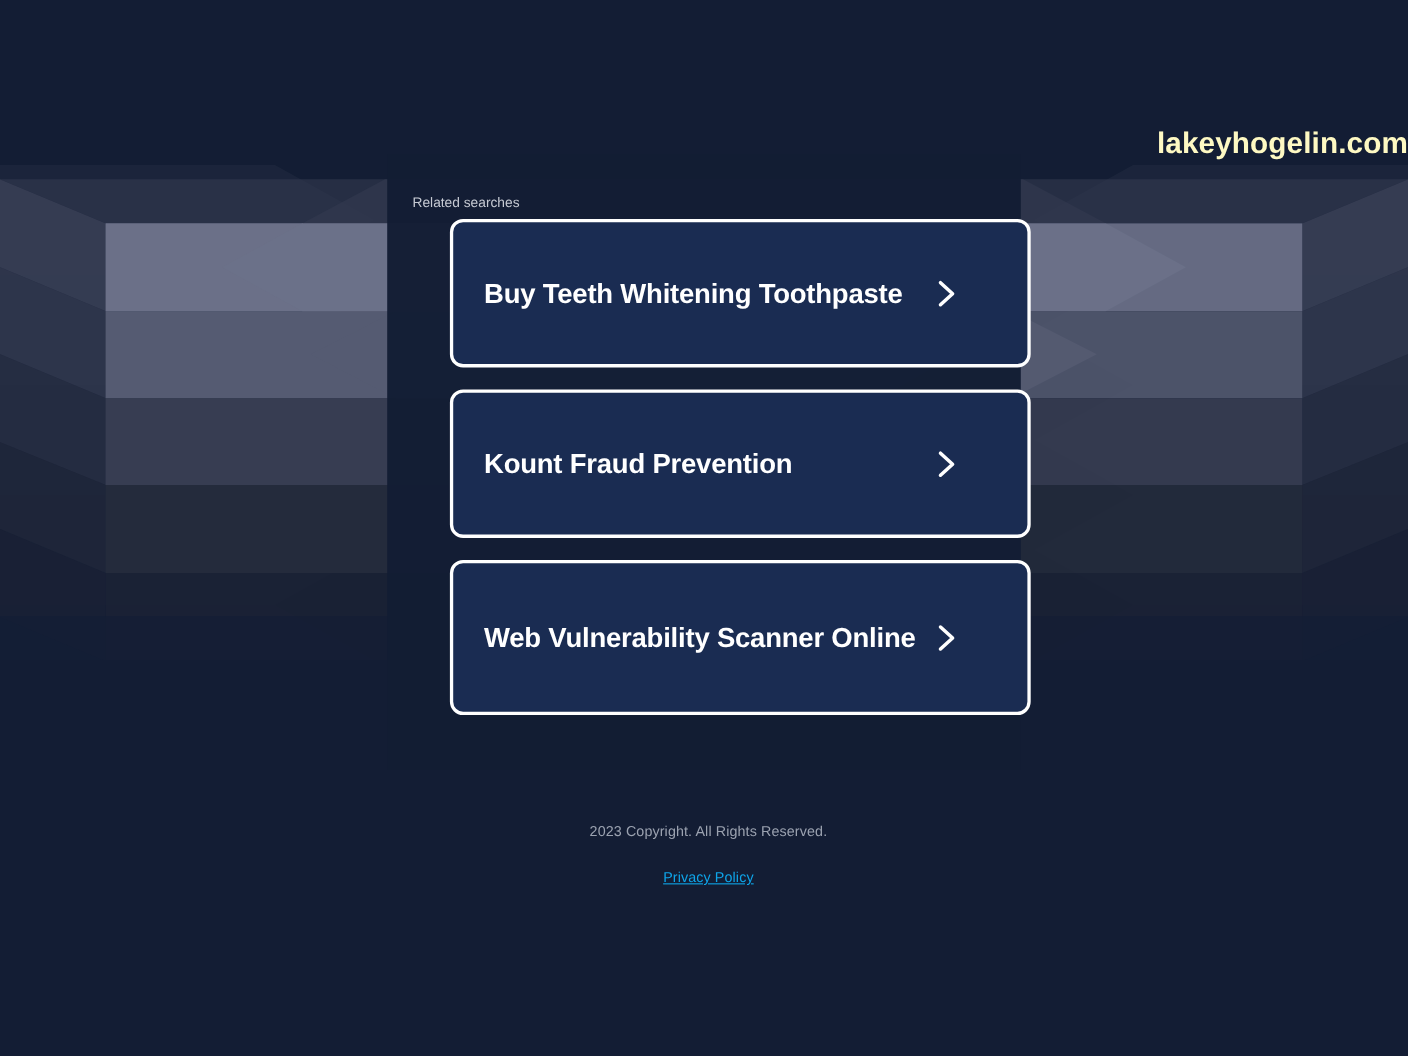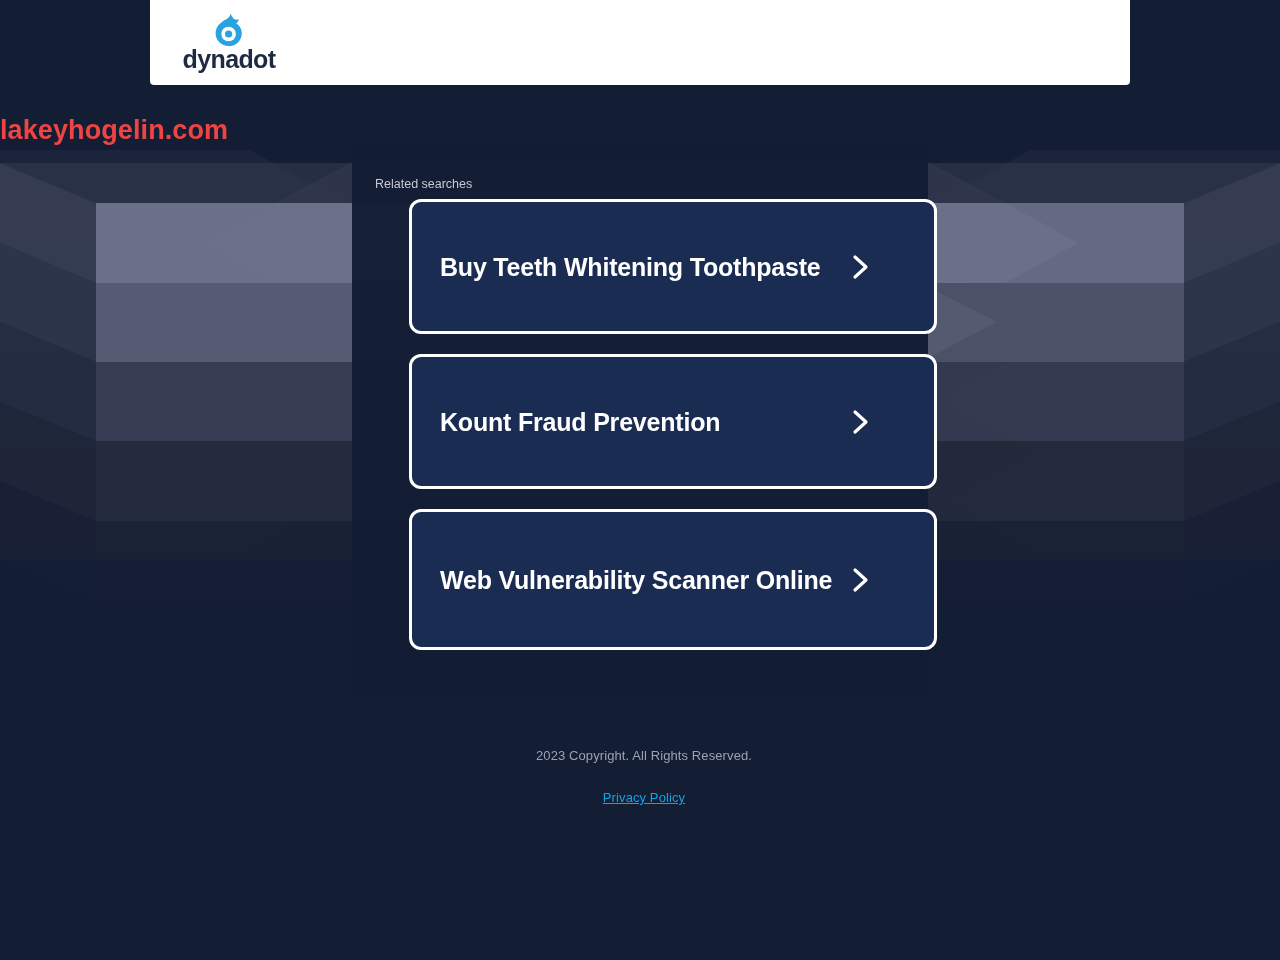--- a/index.html
+++ b/index.html
@@ -71,24 +71,24 @@
     color: #1c2a42;
     margin-top: -1px;
   }
 
   
   #domain-title {
     position: absolute;
     left: 0;
     top: 115px;
     width: 1280px;
-    text-align: left;
+    text-align: right;
     font-size: 27px;
     font-weight: bold;
-    color: #ef4444;
+    color: #fef9c3;
     letter-spacing: 0.1px;
   }
 
   
   #searches {
     position: absolute;
     left: 375px;
     top: 177px;
     width: 530px;
   }
@@ -229,37 +229,20 @@
 
     <rect x="0" y="560" width="1280" height="120" fill="#131d34" opacity="0.55"></rect>
     <rect x="0" y="600" width="1280" height="360" fill="#131d34" opacity="0.92"></rect>
 
     <rect x="352" y="140" width="576" height="560" fill="#131d34" opacity="0.97"></rect>
   </g>
 </svg>
 
 <div id="page">
 
-  <div id="header-band">
-    <div id="brand">
-      <svg id="brand-mark" viewBox="0 0 30 34" aria-hidden="true">
-        <path d="M16.6 0.4 C16.1 3.2 14.6 4.8 12.2 6.2
-                 C7.0 9.1 3.3 12.1 2.0 17.2
-                 C0.2 24.3 4.7 31.2 11.9 32.8
-                 C19.3 34.4 26.3 29.6 27.6 22.4
-                 C28.5 17.2 26.3 12.8 22.2 10.2
-                 C23.7 9.3 24.6 8.0 24.8 6.2
-                 C22.6 7.1 20.6 6.7 19.3 5.2
-                 C18.0 3.7 17.2 2.1 16.6 0.4 Z" fill="#29a3e0"></path>
-        <circle cx="14.6" cy="21.0" r="7.3" fill="#ffffff"></circle>
-        <circle cx="14.6" cy="21.0" r="3.6" fill="#29a3e0"></circle>
-      </svg>
-      <span id="brand-word">dynadot</span>
-    </div>
-  </div>
 
   <div id="domain-title">lakeyhogelin.com</div>
 
   <div id="searches">
     <div id="searches-label">Related searches</div>
 
     <a class="search-card h1" href="#">
       <span class="search-card-label">Buy Teeth Whitening Toothpaste</span>
       <svg class="chev" viewBox="0 0 22 30" aria-hidden="true">
         <path d="M5 5 L16 15 L5 25" fill="none" stroke="#ffffff" stroke-width="3.2" stroke-linecap="round" stroke-linejoin="round"></path>

